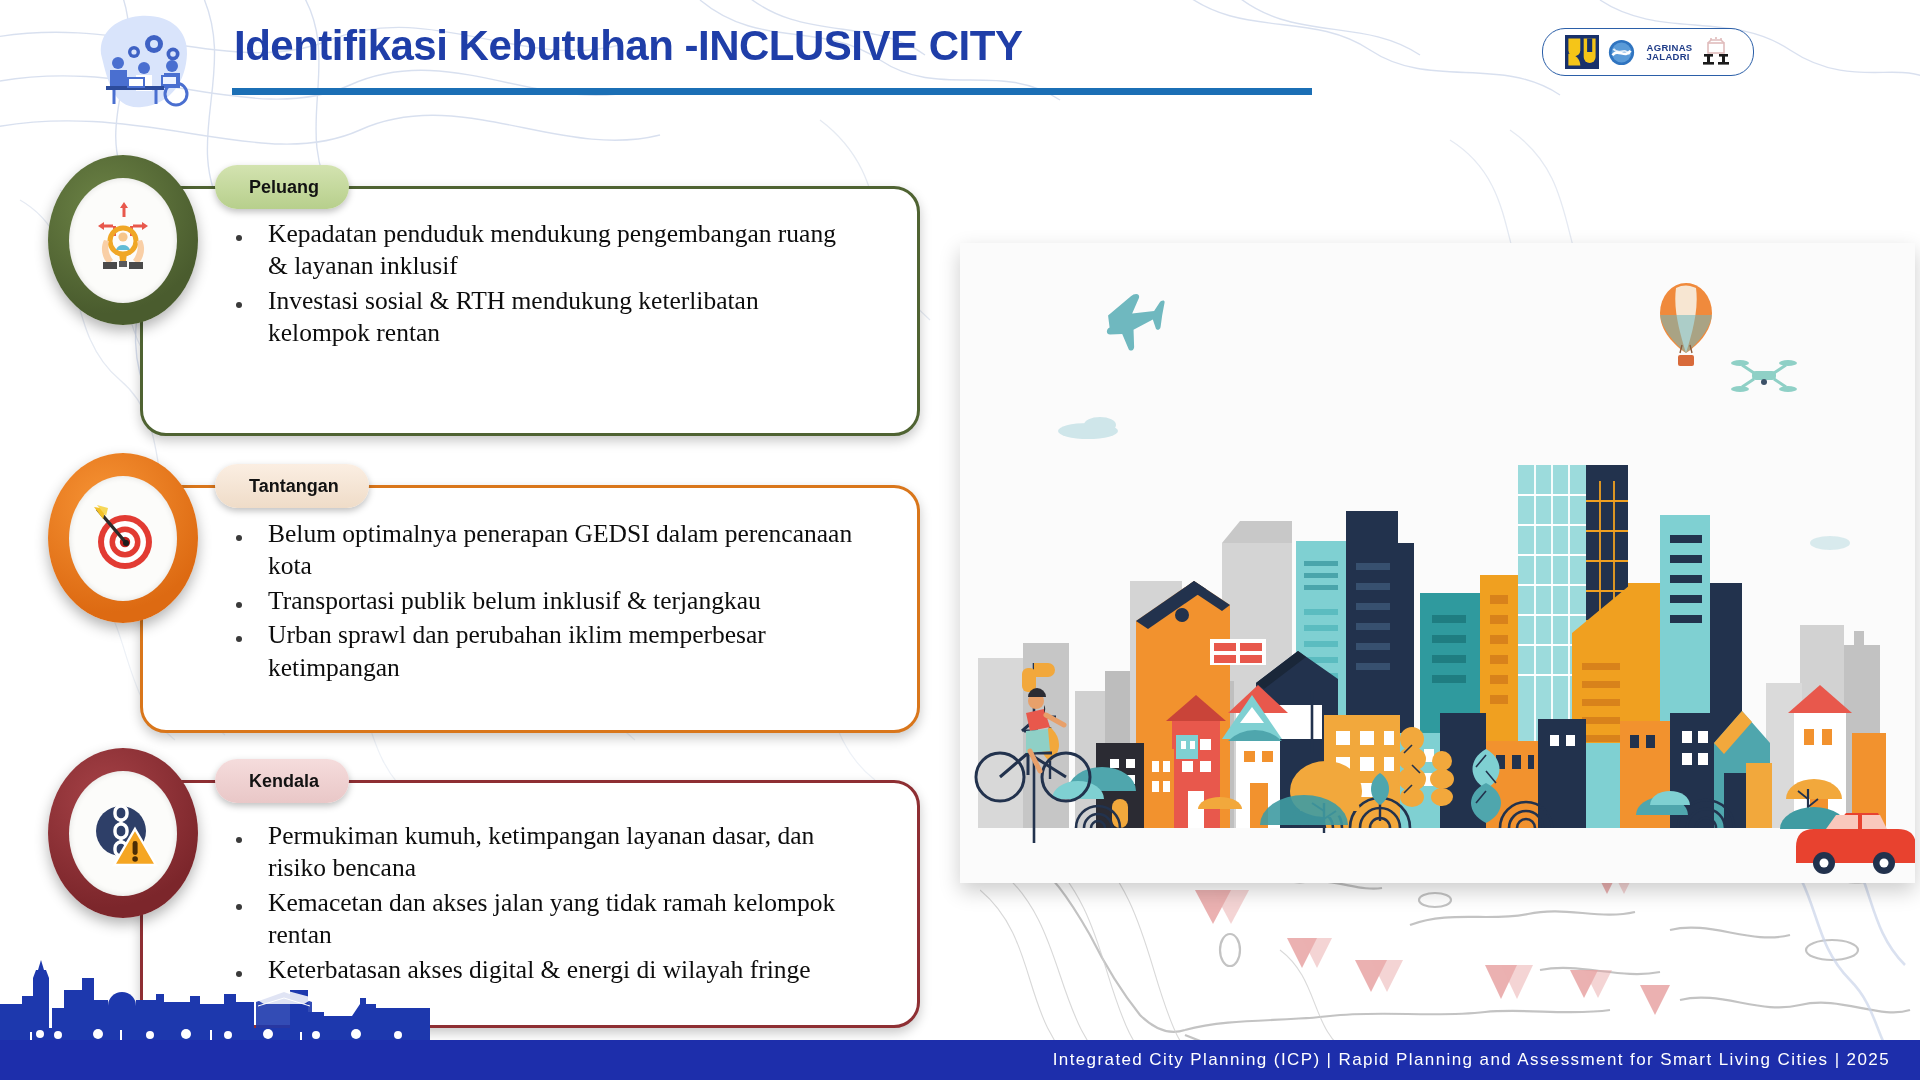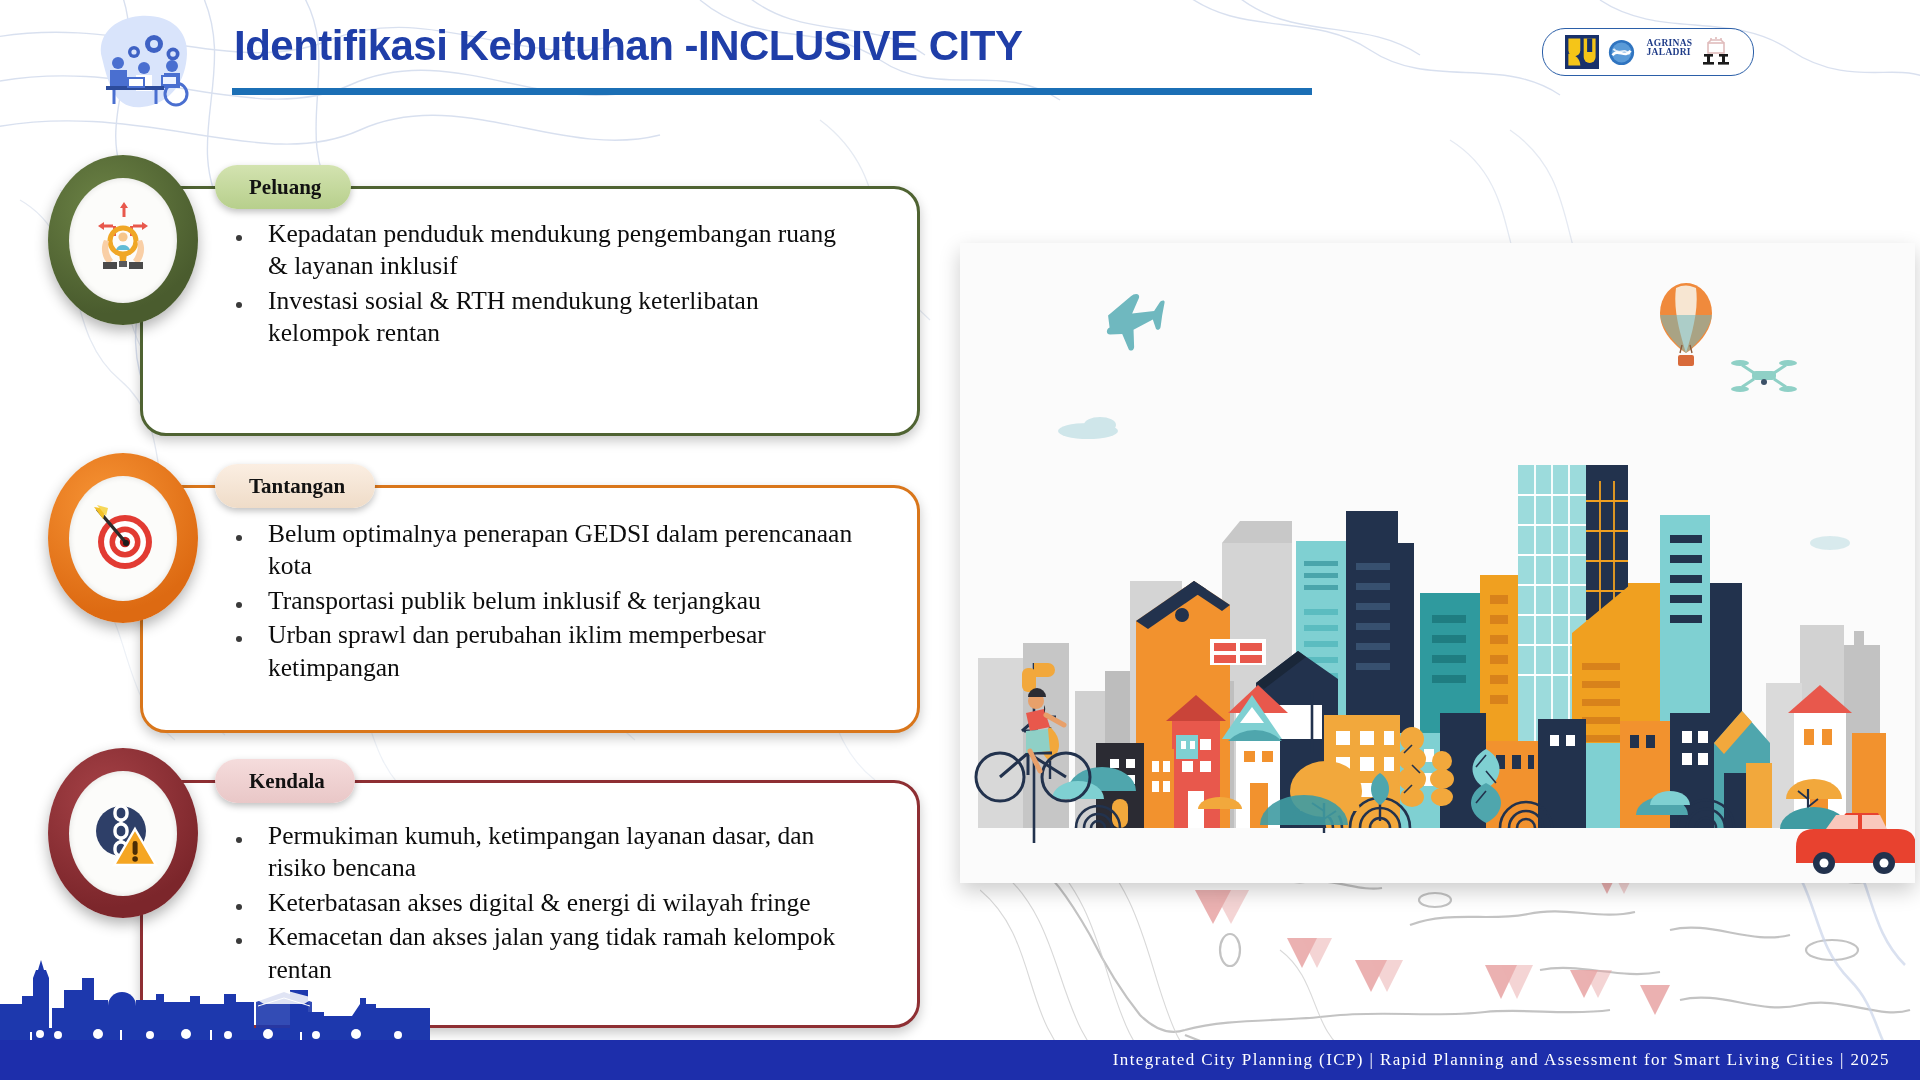--- a/index.html
+++ b/index.html
@@ -25,21 +25,21 @@
   .title-rule{
     position:absolute;left:232px;top:88px;width:1080px;height:7px;
     background:#1b6fb5;
   }
   .brandbar{
     position:absolute;right:22px;top:28px;width:210px;height:46px;
     border:1.5px solid #2b5fa8;border-radius:23px;background:#ffffff;
     display:flex;align-items:center;justify-content:center;gap:9px;
   }
   .brand-pu{width:34px;height:34px;}
-  .brand-agri{display:flex;gap:12px;font-family:Liberation Serif, serif;}
+  .brand-agri{display:flex;align-items:center;gap:12px;}
   .agri-text{display:flex;flex-direction:column;line-height:0.95;}
   .agri-text span{font-size:9.5px;font-weight:bold;color:#1f3c88;letter-spacing:0.3px;}
   .brand-third{width:30px;height:32px;}
 
   
   .card{position:absolute;}
   .card-body{
     position:absolute;left:140px;
     width:780px;
     background:#ffffff;border-radius:26px;
@@ -47,21 +47,21 @@
     box-sizing:border-box;
   }
   .card-pill{
     position:absolute;left:215px;
     height:44px;border-radius:22px;
     display:flex;align-items:center;
     padding:0 30px 0 34px;
     box-shadow:0 3px 7px rgba(0,0,0,.25);
     z-index:4;
   }
-  .card-pill span{font-size:21px;font-weight:bold;color:#121212;white-space:nowrap;font-family:Liberation Serif, serif;}
+  .card-pill span{font-size:18px;font-weight:bold;color:#121212;white-space:nowrap;}
   .bullets{
     position:absolute;left:222px;
     list-style:none;margin:0;padding:0;z-index:3;
   }
   .bullets li{
     position:relative;
     font-size:25.5px;color:#0d0d0d;line-height:1.27;
     padding-left:46px;margin-bottom:2px;font-family:Liberation Serif, serif;
   }
   .bullets li::before{
@@ -93,21 +93,21 @@
   .illus-frame svg{position:absolute;left:0;top:0;}
 
   
   .footer{
     position:absolute;left:0;bottom:0;width:1920px;height:40px;
     background:#1d2eab;
     display:flex;align-items:center;justify-content:flex-end;
   }
   .footer-text{
     color:#ffffff;font-size:17px;letter-spacing:1.4px;
-    padding-right:30px;white-space:nowrap;font-family:Liberation Serif, serif;
+    padding-right:30px;white-space:nowrap;
   }
   .skyline{position:absolute;left:0;bottom:38px;width:430px;height:82px;}
 </style>
 </head>
 <body>
 
 <div class="bg-layer">
   <svg width="1920" height="1080" viewBox="0 0 1920 1080">
     <g fill="none" stroke="#ccd6ea" stroke-width="1.4" opacity="0.75">
       <path d="M-20,40 C120,10 230,80 330,40 C430,0 520,70 620,45"></path>
@@ -321,22 +321,22 @@
   </div>
 </div>
 
 <div class="card">
   <div class="card-body" style="top:780px;height:248px;border:3px solid #8e2f33;"></div>
   <div class="card-pill" style="top:759px;background:linear-gradient(#f5dcdc,#e9c7c7);">
     <span>Kendala</span>
   </div>
   <ul class="bullets" style="top:812px;width:640px;margin-top:8px;">
     <li>Permukiman kumuh, ketimpangan layanan dasar, dan risiko bencana</li>
+    <li>Kemacetan dan akses jalan yang tidak ramah kelompok rentan</li>
     <li>Keterbatasan akses digital &amp; energi di wilayah fringe</li>
-    <li>Kemacetan dan akses jalan yang tidak ramah kelompok rentan</li>
   </ul>
   <div class="icon-badge" style="top:748px;background:radial-gradient(circle at 38% 30%, #a64247, #7c262b 72%);">
     <div class="icon-inner">
       <svg width="80" height="80" viewBox="0 0 80 80">
         <circle cx="38" cy="38" r="25" fill="#2e3f68"></circle>
         <g fill="none" stroke="#ffffff" stroke-width="3.4">
           <rect x="32" y="13" width="12" height="14" rx="6"></rect>
           <rect x="32" y="31" width="12" height="14" rx="6"></rect>
           <rect x="32" y="49" width="12" height="14" rx="6"></rect>
           <path d="M38,27 v4 M38,45 v4"></path>

